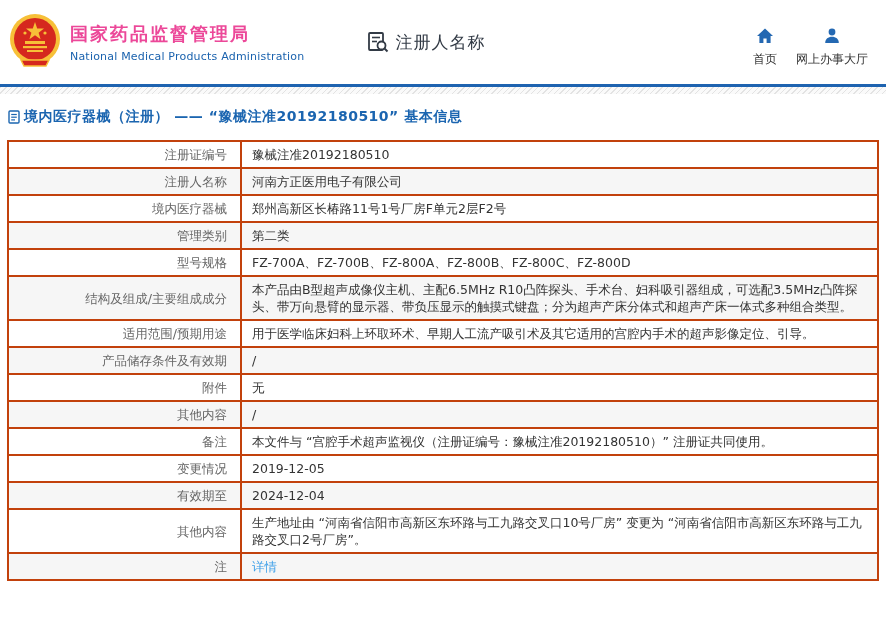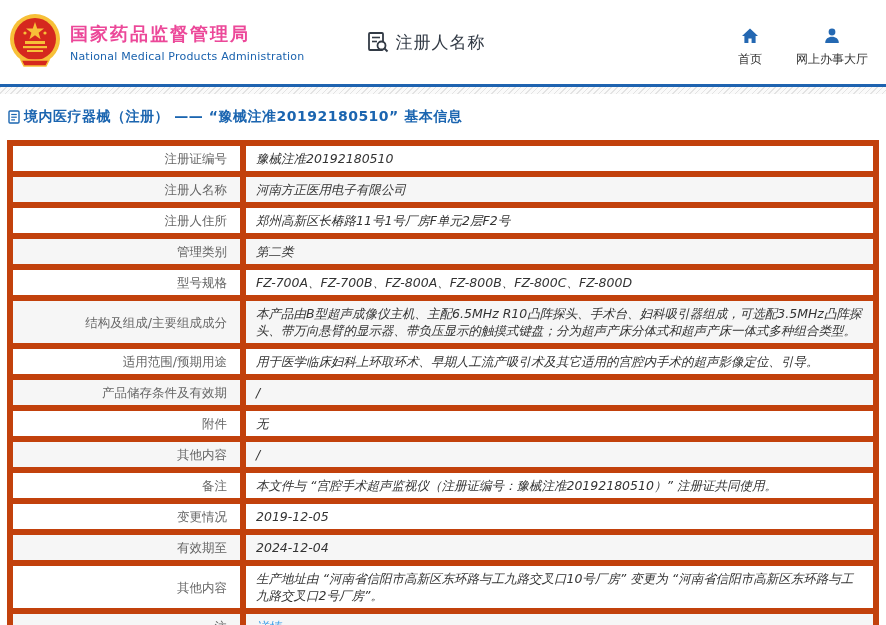--- a/index.html
+++ b/index.html
@@ -9,41 +9,41 @@
   
   .header { height: 84px; display: flex; align-items: center; padding: 0 18px 0 8px; background: #fff; }
   .emblem { width: 54px; height: 58px; flex: 0 0 auto; }
   .brand { margin-left: 8px; }
   .brand-title { font-size: 18px; font-weight: bold; color: #ec4899; letter-spacing: 2px; line-height: 26px; }
   .brand-sub { font-size: 11px; color: #1a62ae; margin-top: 3px; letter-spacing: .2px; }
   .query { display: flex; align-items: center; margin-left: 62px; cursor: pointer; }
   .query-icon { width: 24px; height: 24px; margin-right: 5px; }
   .query-label { font-size: 17px; color: #323a45; letter-spacing: 1px; }
   .spacer { flex: 1; }
-  .nav { display: flex; gap: 34px; align-items: flex-start; padding-top: 10px; }
+  .nav { display: flex; gap: 19px; align-items: flex-start; padding-top: 10px; }
   .nav-item { display: flex; flex-direction: column; align-items: center; cursor: pointer; }
   .nav-item svg { width: 18px; height: 18px; margin-bottom: 6px; }
   .nav-label { font-size: 12px; color: #333; white-space: nowrap; }
 
   
   .blue-line { height: 3px; background: #1e63b0; }
   .hatch { height: 7px;
     background: repeating-linear-gradient(135deg, #e3e3e3 0, #e3e3e3 1px, #fafafa 1px, #fafafa 4px); }
 
   
   .page-title-row { display: flex; align-items: center; padding: 14px 24px 12px 8px; }
   .doc-icon { width: 12px; height: 14px; margin-right: 4px; flex: 0 0 auto; }
   .page-title { font-size: 14px; color: #1b65b0; font-weight: bold; letter-spacing: .5px; }
 
   
   .info-table { width: 872px; margin: 2px 7px 0 7px; border-collapse: collapse; table-layout: fixed; }
-  .info-table td { border: 6px solid #c2410c; font-size: 12.5px; line-height: 17px; padding: 4px 10px; vertical-align: middle; }
+  .info-table td { border: 2px solid #c2410c; font-size: 12.5px; line-height: 17px; padding: 4px 10px; vertical-align: middle; }
   .info-table tr.alt td { background: #f6f6f6; }
   .label-cell { width: 233px; text-align: right; color: #666; padding-right: 13px !important; }
-  .value-cell { color: #333; text-align: left; font-style: italic; }
+  .value-cell { color: #333; text-align: left; }
   .value-cell a { color: #3d9fe8; text-decoration: none; }
 </style>
 </head>
 <body>
 
 <div class="header">
   <svg class="emblem" viewBox="0 0 54 58">
     <circle cx="27" cy="26" r="25" fill="#f7c038"></circle>
     <circle cx="27" cy="26" r="21" fill="#d5281e"></circle>
     <polygon points="27,9 29.2,15.5 36,15.5 30.6,19.7 32.6,26.2 27,22.3 21.4,26.2 23.4,19.7 18,15.5 24.8,15.5" fill="#f7c038"></polygon>
@@ -103,21 +103,21 @@
   <tbody>
       <tr>
         <td class="label-cell">注册证编号</td>
         <td class="value-cell">豫械注准20192180510</td>
       </tr>
       <tr class="alt">
         <td class="label-cell">注册人名称</td>
         <td class="value-cell">河南方正医用电子有限公司</td>
       </tr>
       <tr>
-        <td class="label-cell">注册人住所</td>
+        <td class="label-cell">境内医疗器械</td>
         <td class="value-cell">郑州高新区长椿路11号1号厂房F单元2层F2号</td>
       </tr>
       <tr class="alt">
         <td class="label-cell">管理类别</td>
         <td class="value-cell">第二类</td>
       </tr>
       <tr>
         <td class="label-cell">型号规格</td>
         <td class="value-cell">FZ-700A、FZ-700B、FZ-800A、FZ-800B、FZ-800C、FZ-800D</td>
       </tr>

